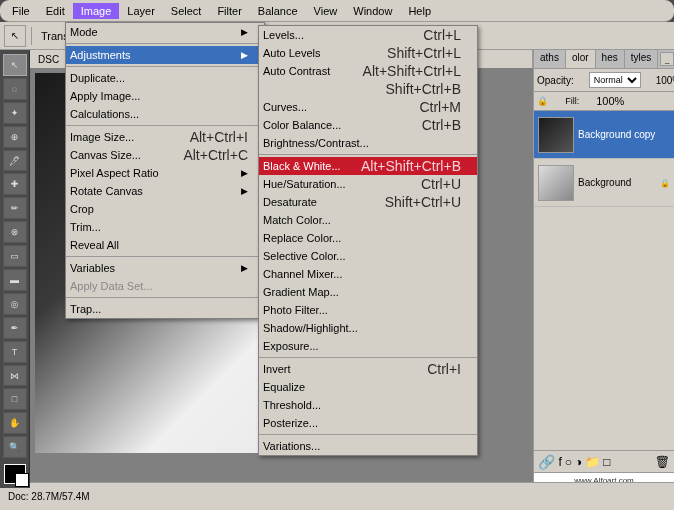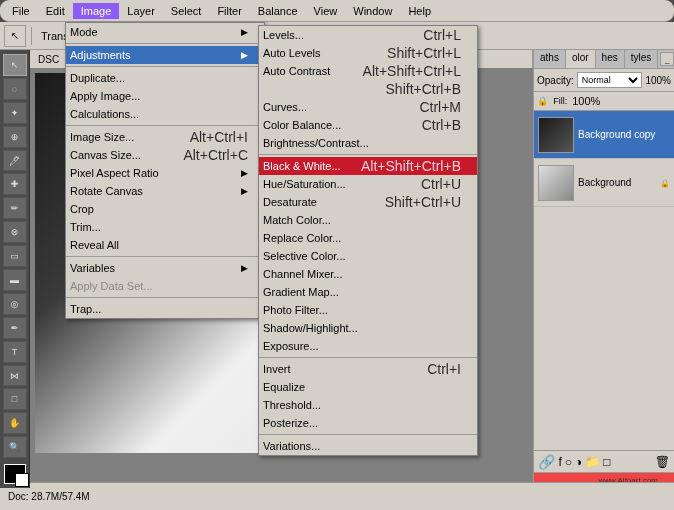--- a/index.html
+++ b/index.html
@@ -155,21 +155,21 @@
       cursor: pointer;
       border-right: 1px solid #999;
     }
     .panel-tab.active {
       background: #d4d0c8;
     }
     .panel-controls {
       display: flex;
       align-items: center;
       padding: 3px;
-      gap: 3px;
+      gap: 15px;
       border-bottom: 1px solid #999;
     }
     .panel-label {
       font-size: 10px;
     }
     .panel-select {
       flex: 1;
       height: 16px;
       font-size: 9px;
       background: #fff;
@@ -400,21 +400,21 @@
     </div>
     <div style="height:22px;background:#d4d0c8;border-top:1px solid #999;display:flex;align-items:center;padding:0 4px;gap:3px;">
       <span style="font-size:14px;cursor:pointer;">🔗</span>
       <span style="font-size:12px;cursor:pointer;">f</span>
       <span style="font-size:12px;cursor:pointer;">○</span>
       <span style="font-size:12px;cursor:pointer;">◑</span>
       <span style="font-size:12px;cursor:pointer;">📁</span>
       <span style="font-size:12px;cursor:pointer;">□</span>
       <span style="font-size:12px;cursor:pointer;margin-left:auto;">🗑</span>
     </div>
-    <div style="height:16px;background:#ef4444;border-top:1px solid #999;display:flex;align-items:center;justify-content:flex-end;padding:0 16px;font-size:8px;color:#333;">
+    <div style="height:16px;background:#ffffff;border-top:1px solid #999;display:flex;align-items:center;justify-content:center;padding:0 16px;font-size:8px;color:#333;">
       <span>www.Alfoart.com</span>
     </div>
   </div>
 </div>
 
 <div class="status-bar">
   <span>Doc: 28.7M/57.4M</span>
 </div>
 
 <div class="image-menu">

